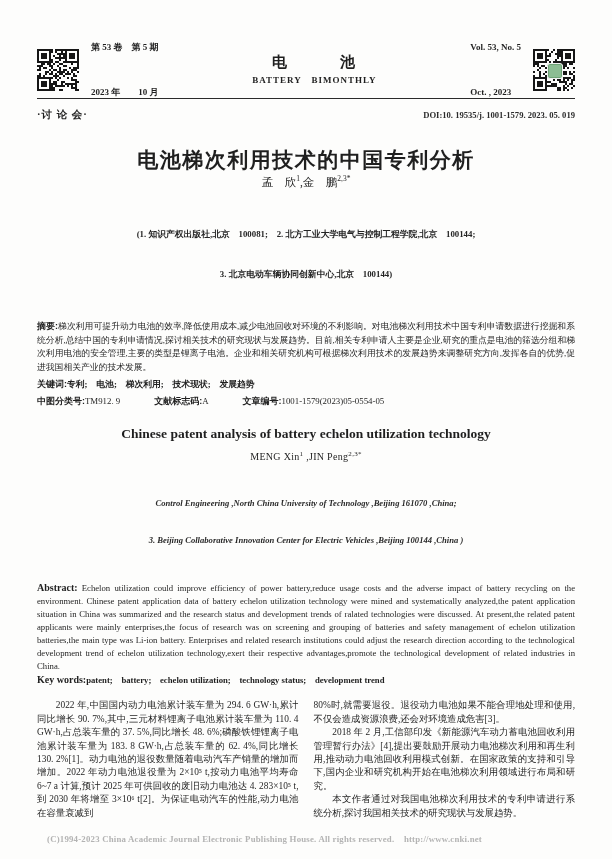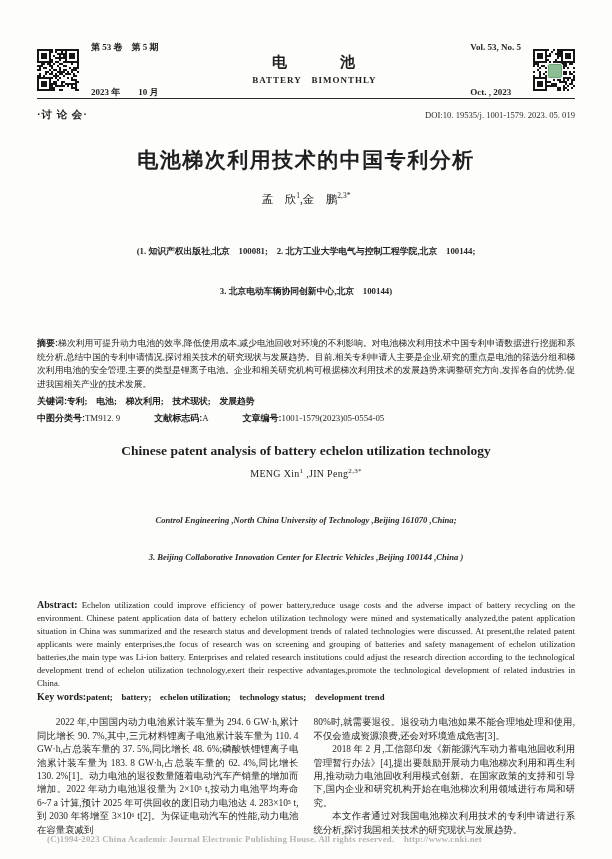--- a/index.html
+++ b/index.html
@@ -22,25 +22,25 @@
   .qr i{position:absolute;width:2px;height:2px;background:#161616;}
   .qr-logo{position:absolute;left:14px;top:14px;width:14px;height:14px;background:#8cbd93;border:1px solid #f2f2f2;border-radius:3px;z-index:2;box-shadow:0 0 0 1px #6fa377 inset;}
   .head-left{margin-left:12px;font-size:9px;line-height:15px;}
   .head-center{flex:1;text-align:center;}
   .jcn{font-size:15px;font-weight:bold;letter-spacing:2px;}
   .jen{font-size:9px;font-weight:bold;letter-spacing:1px;margin-top:2px;}
   .head-right{margin-right:12px;font-size:9px;line-height:15px;text-align:left;}
   .rule{border-bottom:1.6px solid #2a2a2a;margin-top:3px;}
   .meta-row{display:flex;justify-content:space-between;align-items:baseline;margin-top:9px;}
   .marker{font-weight:bold;font-size:10.5px;letter-spacing:1px;}
-  .doi{font-size:8.6px;color:#2b2b2b;}
+  .doi{font-size:8.6px;color:#2b2b2b;font-weight:bold;}
 
   
   .title-cn{margin:24px 0 0 0;text-align:center;font-size:21px;font-weight:bold;letter-spacing:1.5px;font-family:"Liberation Sans","DejaVu Sans",sans-serif;}
-  .authors-cn{margin-top:17px;text-align:center;font-size:11.5px;}
+  .authors-cn{text-align:center;font-size:11.5px;}
   .authors-cn sup{font-size:7.5px;}
   .affil-cn{margin-top:11px;text-align:center;font-size:8.8px;line-height:13.5px;color:#242424;}
   .abstract-cn{margin-top:11px;font-size:8.8px;line-height:13.8px;text-align:justify;}
   .abstract-cn b,.kw b{font-family:"Liberation Sans","DejaVu Sans",sans-serif;font-size:9px;}
   .kw{margin-top:2px;font-size:8.8px;line-height:14px;}
   .clc-row{display:flex;gap:34px;margin-top:3px;font-size:8.8px;line-height:14px;}
   .clc-row b{font-family:"Liberation Sans","DejaVu Sans",sans-serif;font-size:9px;}
 
   
   .title-en{margin:18px 0 0 0;text-align:center;font-size:13.5px;font-weight:bold;}

